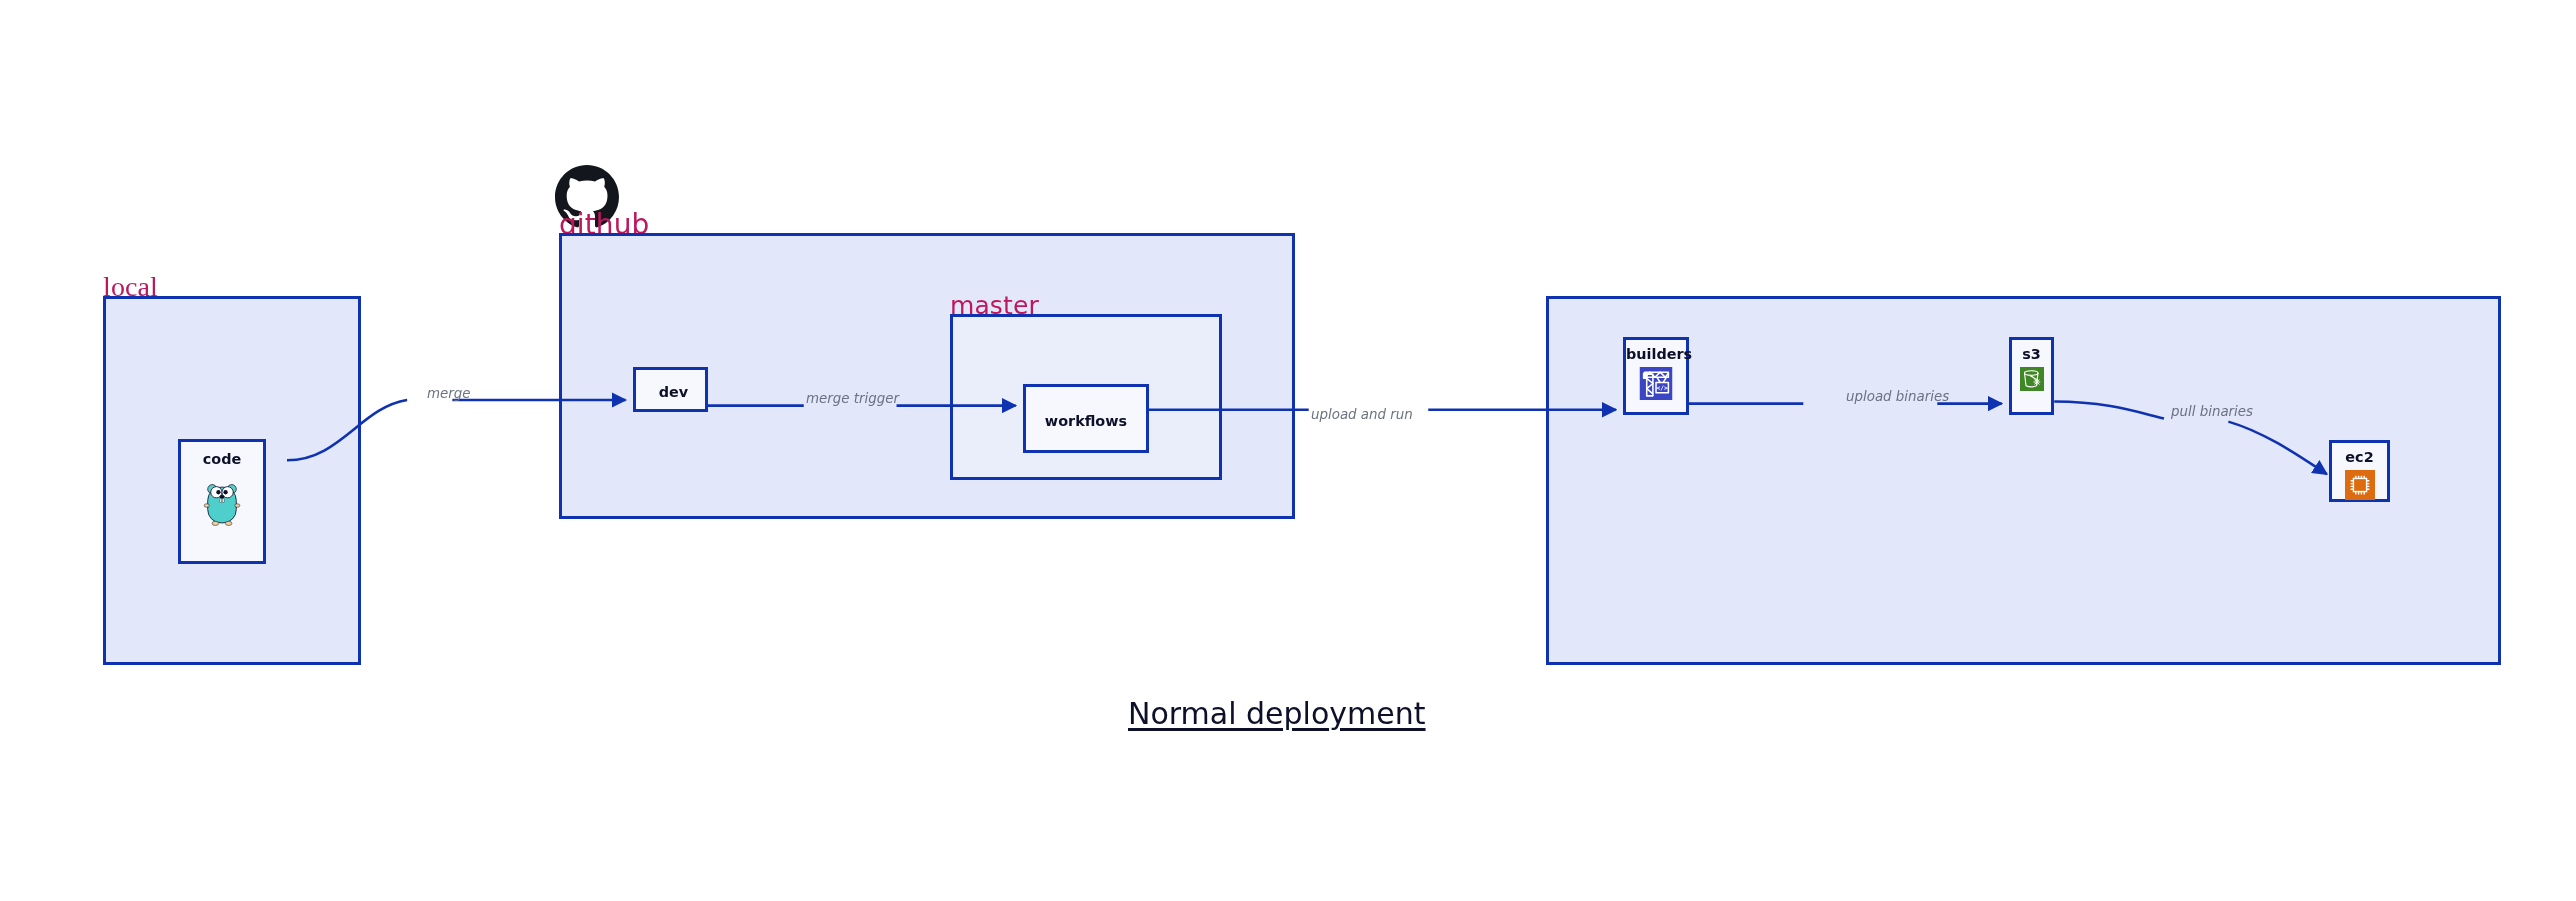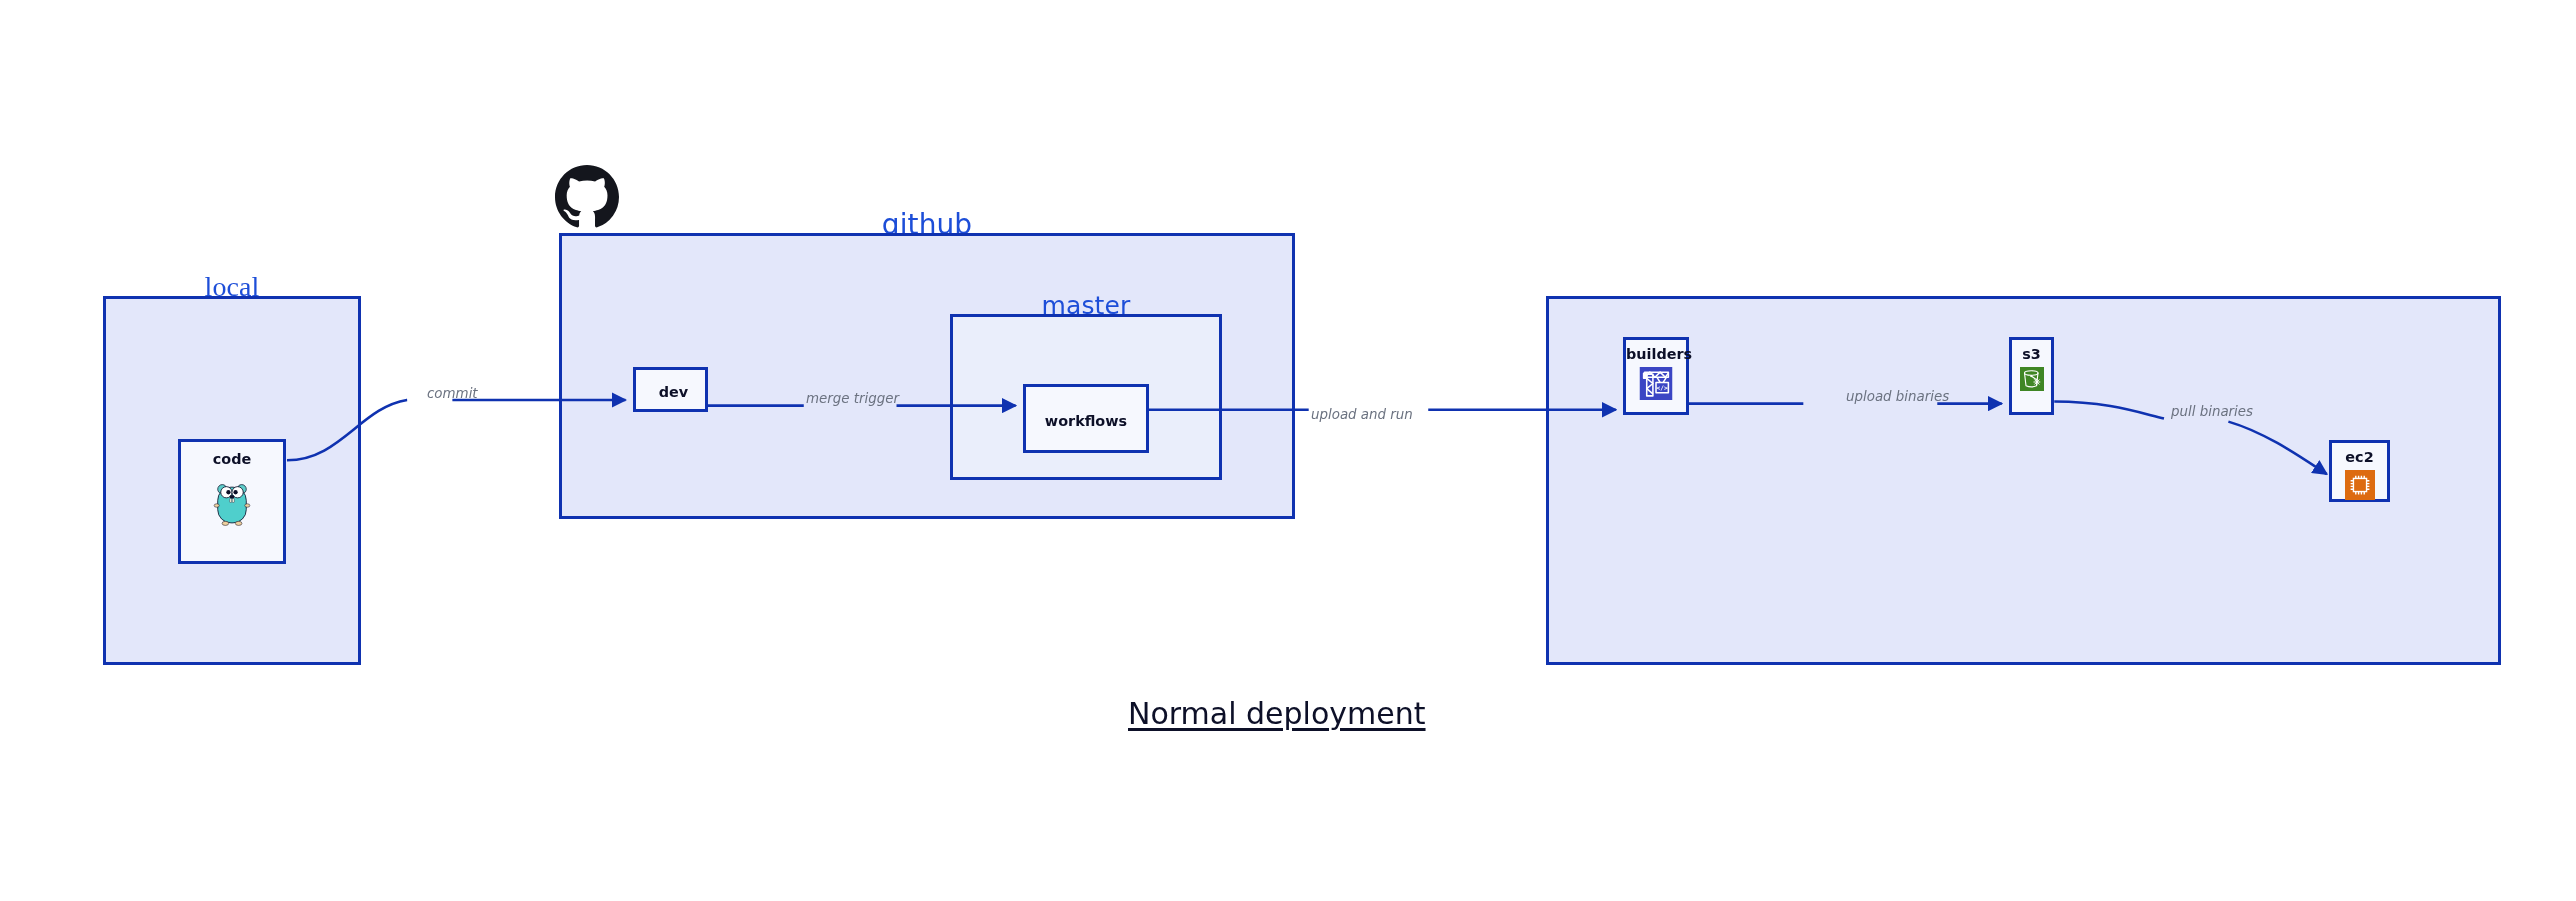--- a/index.html
+++ b/index.html
@@ -19,26 +19,26 @@
   }
   
   .group-box {
     position: absolute;
     box-sizing: border-box;
     background: #e3e7fa;
     border: 3.1px solid #0f32b0;
   }
   .group-label {
     position: absolute;
-    color: #1d4ed8;
+    color: #be185d;
     font-size: 28px;
     font-weight: 400;
     letter-spacing: 0.1px;
     white-space: nowrap;
-    text-align: center;
+    text-align: left;
     font-family: "DejaVu Sans", sans-serif;
   }
   
   .node-box {
     position: absolute;
     box-sizing: border-box;
     background: #eef1fc;
     border: 3.1px solid #0f32b0;
   }
   .node-box.plain {
@@ -102,21 +102,21 @@
 </head>
 <body>
 
 <div id="stage">
 
   <div class="group-label" style="left:103px; top:304px; width:258px; transform:translateY(-33px);font-family:Liberation Serif, serif;">
     <span>local</span>
   </div>
   <div class="group-box" style="left:103px; top:296px; width:258px; height:369px;"></div>
 
-  <div class="node-box plain" style="left:178px; top:439px; width:108px; height:125px;">
+  <div class="node-box plain" style="left:178px; top:439px; width:88px; height:125px;">
     <div class="node-label" style="top:9.3px;">code</div>
 
     <span class="icon-tile" style="left:50%; top:38px; transform:translateX(-50%);">
       <svg width="41" height="49" viewBox="0 0 80 96">
 
         <ellipse cx="21" cy="18" rx="9" ry="9" fill="#5ececb" stroke="#0d1028" stroke-width="1.4"></ellipse>
         <ellipse cx="59" cy="18" rx="9" ry="9" fill="#5ececb" stroke="#0d1028" stroke-width="1.4"></ellipse>
 
         <rect x="12" y="14" width="56" height="70" rx="26" fill="#4fcfcc" stroke="#0d1028" stroke-width="1.6"></rect>
 
@@ -242,21 +242,21 @@
       <path d="M 2772 795 L 3136 795" marker-end="url(#arrow)"></path>
 
       <path d="M 3278 783 L 3500 783"></path>
       <path d="M 3760 783 L 3885 783" marker-end="url(#arrow)"></path>
 
       <path d="M 3987 779 C 4090 779 4150 800 4200 812"></path>
       <path d="M 4325 818 C 4400 840 4470 890 4516 920" marker-end="url(#arrow)"></path>
     </g>
   </svg>
 
-  <div class="edge-label" style="left:427px; top:393px; transform:translateY(-50%);">commit</div>
+  <div class="edge-label" style="left:427px; top:393px; transform:translateY(-50%);">merge</div>
   <div class="edge-label" style="left:806px; top:398px; transform:translateY(-50%);">merge trigger</div>
   <div class="edge-label" style="left:1311px; top:402px; transform:translateY(-50%);margin-top:12px;">upload and run</div>
   <div class="edge-label" style="left:1806px; top:396px; transform:translateY(-50%);margin-left:40px;">upload binaries</div>
   <div class="edge-label" style="left:2171px; top:411px; transform:translateY(-50%);">pull binaries</div>
 
   <div class="caption" style="left:1128px; top:696px;">Normal deployment</div>
 
 </div>
 
 

